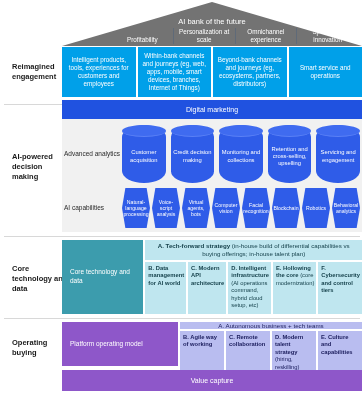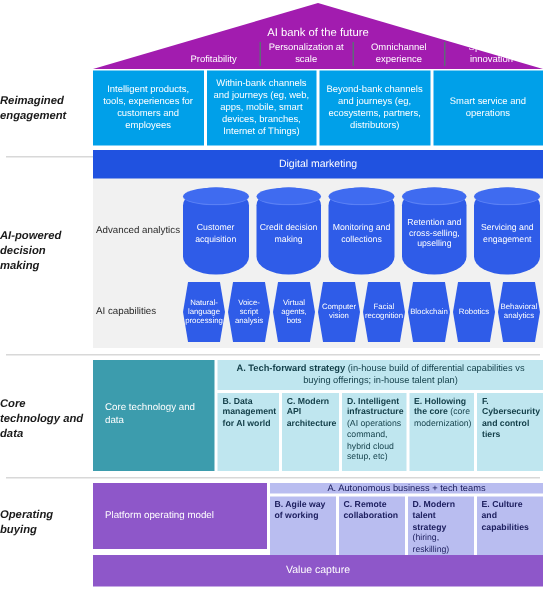--- a/index.html
+++ b/index.html
@@ -6,31 +6,30 @@
   body {
     width: 364px; height: 397px;
     background: #ffffff;
     font-family: "Liberation Sans", sans-serif;
     overflow: hidden;
   }
   .diagram { position: relative; width: 364px; height: 397px; }
 
   
   .row-label {
-    position: absolute; left: 0; width: 58px;
+    position: absolute; left: 12px; width: 58px;
     font-size: 7.5px; font-weight: bold; color: #1a1a1a;
     line-height: 1.35;
-    font-style: italic;
   }
 
   
   .roof {
     position: absolute; left: 62px; top: 2px;
     width: 300px; height: 44px;
-    background: #a21caf;
+    background: #737373;
     clip-path: polygon(50% 0%, 100% 100%, 0% 100%);
     overflow: hidden;
   }
   .roof-title {
     position: absolute; top: 15px; left: 0; width: 100%;
     text-align: center; color: #ffffff; font-size: 7.5px;
   }
   .pillars {
     position: absolute; bottom: 2px; left: 50px; right: 4px;
     display: flex; align-items: flex-end;

